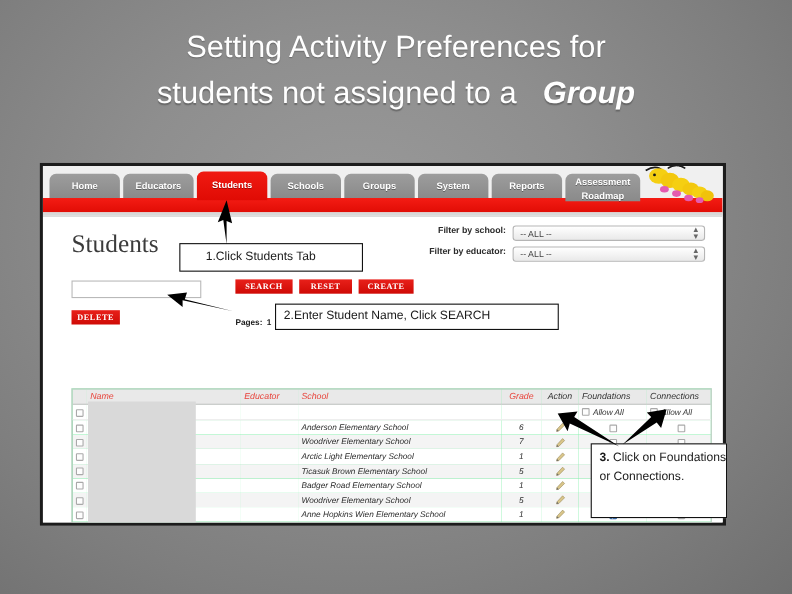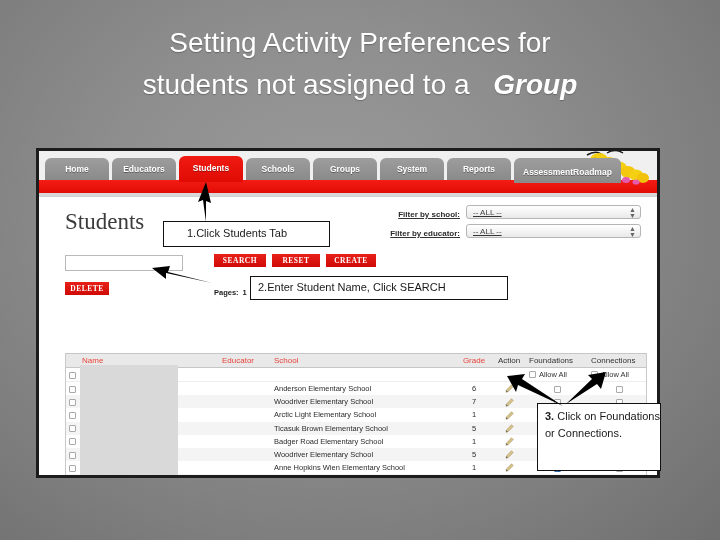--- a/index.html
+++ b/index.html
@@ -91,22 +91,22 @@
     line-height: 9px;
   }
   .tab.active {
     background: linear-gradient(#f01a12, #e00b04);
     height: 24px;
     margin-top: -2px;
     padding-bottom: 2px;
   }
   .tab.two-line {
     line-height: 9px;
-    flex-direction: row;
-    justify-content: flex-start;
+    flex-direction: column;
+    justify-content: space-between;
     padding-top: 3px;
   }
   .redbar {
     position: absolute;
     left: 0;
     right: 0;
     top: 29px;
     height: 13px;
     background: linear-gradient(#f41c14, #e10c05);
     z-index: 1;
@@ -153,24 +153,23 @@
   .filters {
     position: absolute;
     right: 16px;
     top: 8px;
     width: 280px;
     font-size: 8px;
     color: #333;
   }
   .filter-row {
     display: flex;
-    align-items: flex-end;
+    align-items: flex-start;
     margin-bottom: 5px;
     justify-content: flex-end;
-    text-decoration: underline;
   }
   .filter-label {
     font-weight: bold;
     font-size: 8px;
     color: #2b2b2b;
     margin-right: 6px;
     white-space: nowrap;
   }
   .select {
     position: relative;
@@ -255,20 +254,21 @@
   .tablewrap {
     position: absolute;
     left: 26px;
     right: 10px;
     top: 156px;
     bottom: 0;
     border-left: 1px solid #c9c9c9;
     border-right: 1px solid #c9c9c9;
     overflow: hidden;
     background: #86efac;
+    font-style: italic;
   }
   table.grid {
     width: 100%;
     border-collapse: collapse;
     font-size: 7.5px;
     color: #2c2c2c;
     table-layout: fixed;
   }
   table.grid thead th {
     background: #e9e9e9;

